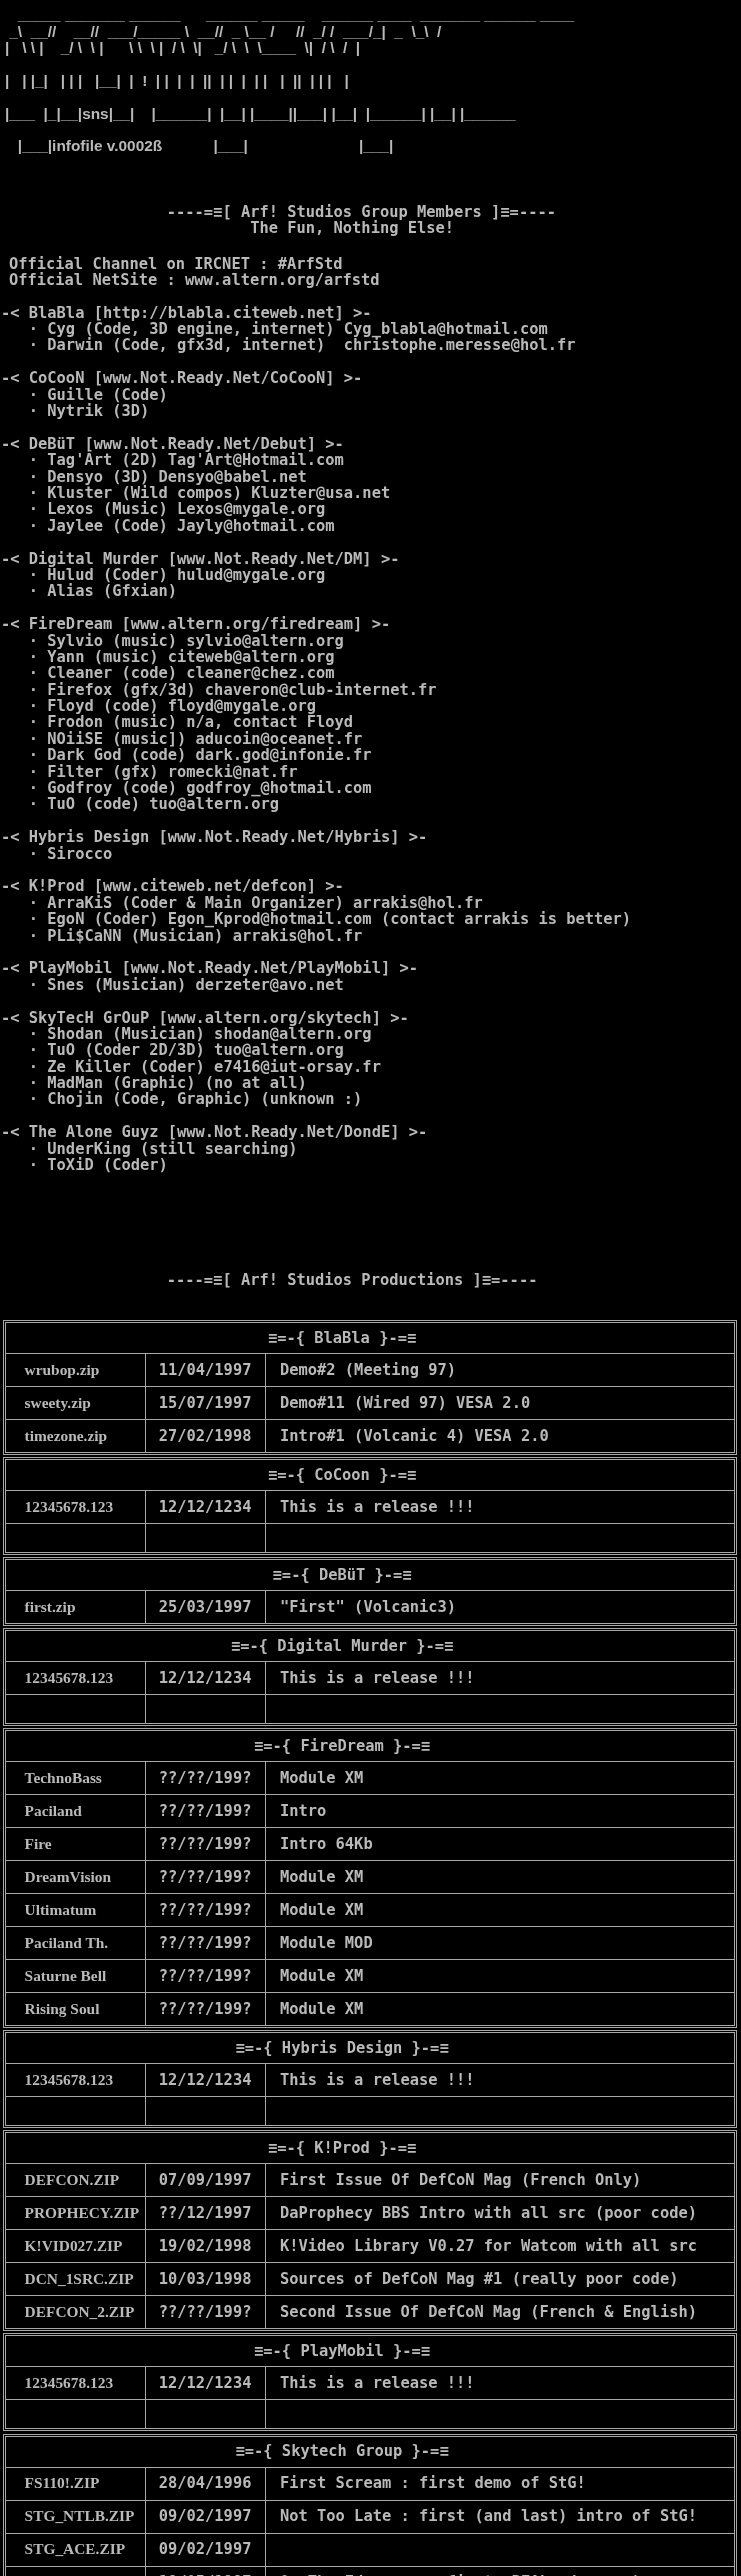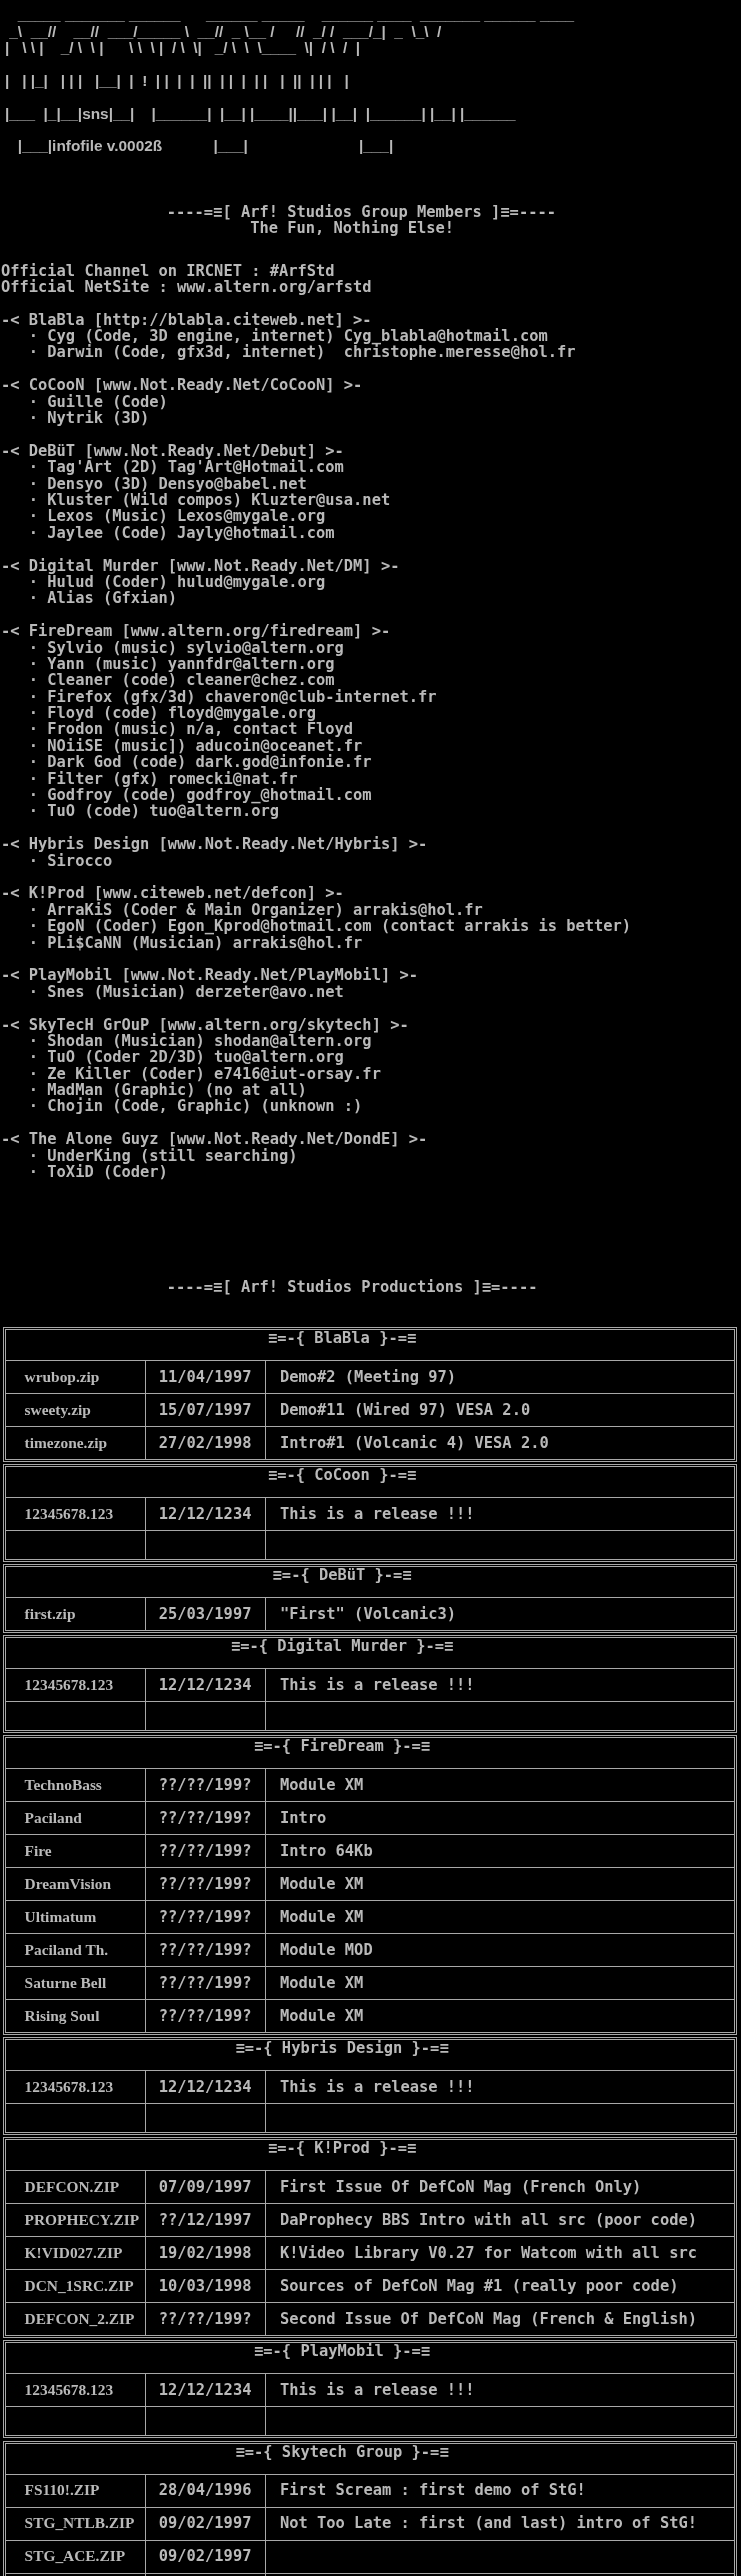--- a/index.html
+++ b/index.html
@@ -17,31 +17,31 @@
     font-size:15.4px;
     line-height:16.4px;
     color:var(--fg);
   }
   pre{margin:4px;font-family:Liberation Sans, sans-serif;}
   .logo{padding:3.1px 0 0 1px;white-space:pre;}
   .ln{height:16.4px;white-space:pre;}
   .title{padding-left:18ch;}
   .members-title{margin-top:49px;}
   .subtitle{padding-left:27ch;}
-  .infoblock{margin-top:26px;padding-left:1px;}
+  .infoblock{margin-top:19px;padding-left:9px;}
   #groups{margin-top:16.4px;padding-left:1px;}
   .group{margin-bottom:16.4px;}
   .group:last-child{margin-bottom:8px;}
   .member-line{padding-left:3ch;}
   .prod-title{margin-top:99px;}
   #tables{margin-top:31px;margin-left:3.1px;width:734px;}
   .ptable{border:0.5px solid var(--line);padding:1px;margin-bottom:2.1px;background:var(--bg);}
   .ptable-inner{border:0.5px solid var(--line);}
   .thead{
-    height:30px;display:flex;justify-content:center;
+    height:30px;display:flex;align-items:center;justify-content:center;
     padding-right:56px;white-space:pre;
   }
   .trow{display:flex;border-top:0.5px solid var(--line);height:32px;}
   .trow.empty{height:28px;}
   .td{display:flex;align-items:center;white-space:pre;overflow:hidden;}
   .td.f{width:120px;padding-left:18.5px;border-right:0.5px solid var(--line);font-family:Liberation Serif, serif;}
   .td.d{width:119px;justify-content:center;border-right:0.5px solid var(--line);}
   .td.r{flex:1;padding-left:14.4px;}
 </style>
 </head>
@@ -87,21 +87,21 @@
         <div class="ln member-line">· Jaylee (Code) Jayly@hotmail.com</div>
       </div>
       <div class="group">
         <div class="ln group-header">-&lt; Digital Murder [www.Not.Ready.Net/DM] &gt;-</div>
         <div class="ln member-line">· Hulud (Coder) hulud@mygale.org</div>
         <div class="ln member-line">· Alias (Gfxian)</div>
       </div>
       <div class="group">
         <div class="ln group-header">-&lt; FireDream [www.altern.org/firedream] &gt;-</div>
         <div class="ln member-line">· Sylvio (music) sylvio@altern.org</div>
-        <div class="ln member-line">· Yann (music) yannfdr@altern.org</div>
+        <div class="ln member-line">· Yann (music) citeweb@altern.org</div>
         <div class="ln member-line">· Cleaner (code) cleaner@chez.com</div>
         <div class="ln member-line">· Firefox (gfx/3d) chaveron@club-internet.fr</div>
         <div class="ln member-line">· Floyd (code) floyd@mygale.org</div>
         <div class="ln member-line">· Frodon (music) n/a, contact Floyd</div>
         <div class="ln member-line">· NOiiSE (music]) aducoin@oceanet.fr</div>
         <div class="ln member-line">· Dark God (code) dark.god@infonie.fr</div>
         <div class="ln member-line">· Filter (gfx) romecki@nat.fr</div>
         <div class="ln member-line">· Godfroy (code) godfroy_@hotmail.com</div>
         <div class="ln member-line">· TuO (code) tuo@altern.org</div>
       </div>

